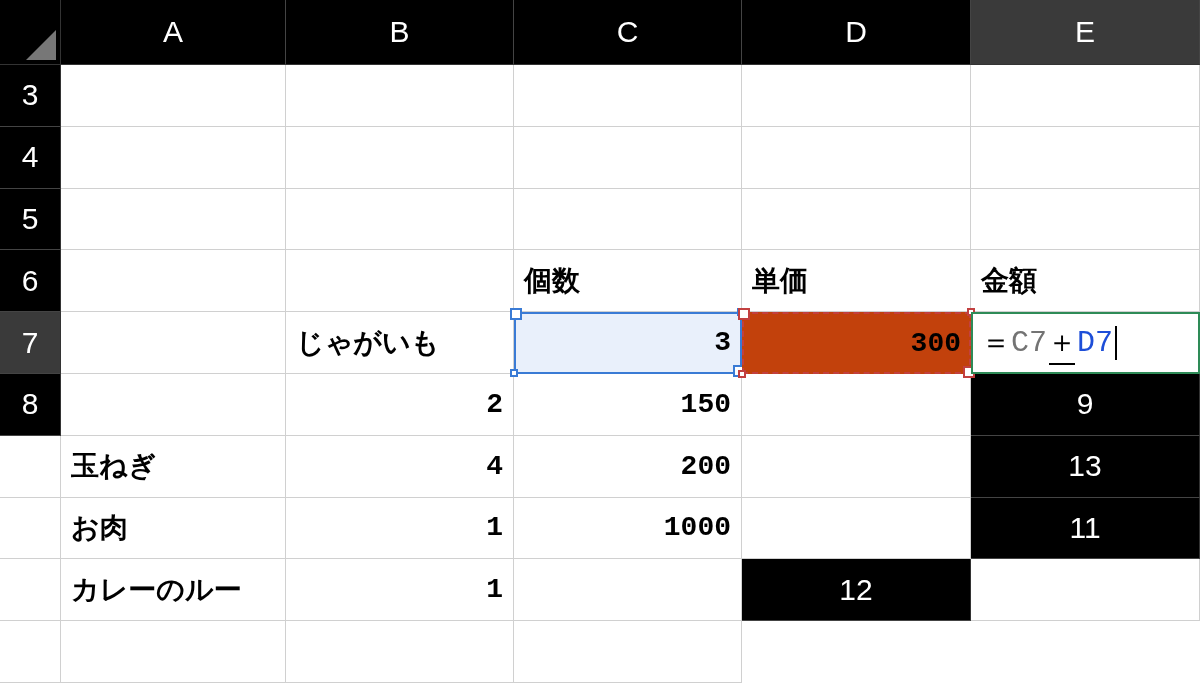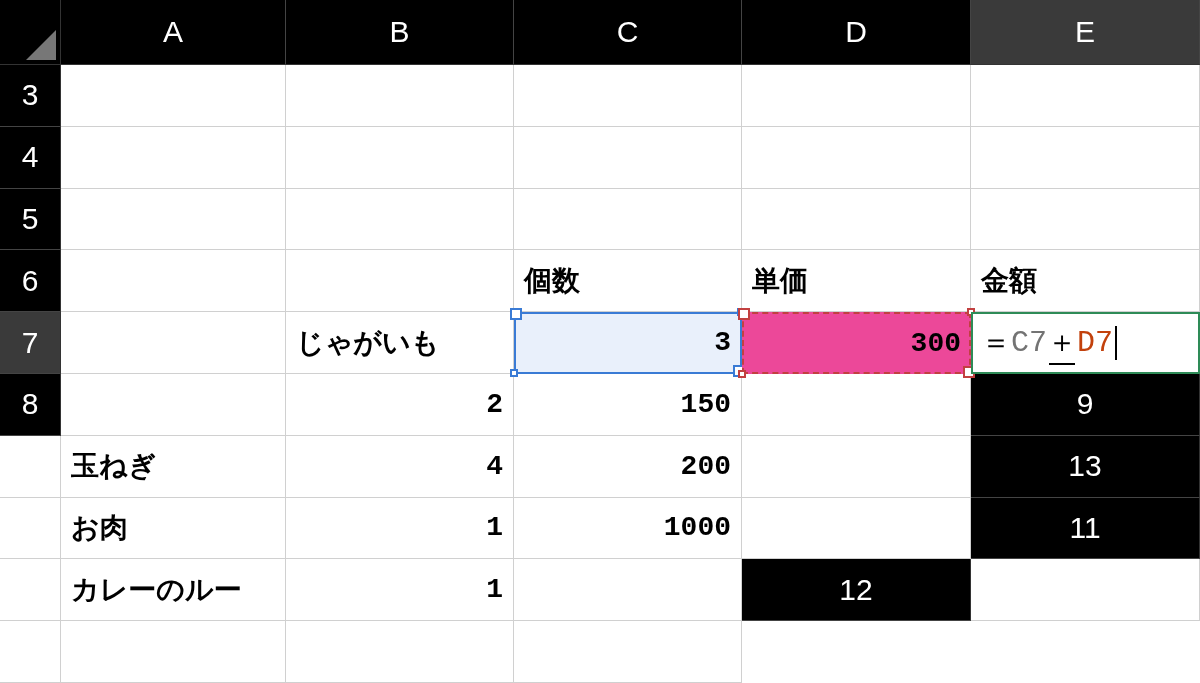--- a/index.html
+++ b/index.html
@@ -76,21 +76,21 @@
   .cell.ref-blue::after,
   .cell.ref-red::before,
   .cell.ref-red::after { content:""; position:absolute; width:8px; height:8px; background:#fff; z-index:3; }
   .cell.ref-blue::before { top:-4px; left:-4px; border:2px solid #3a7bd5; }
   .cell.ref-blue::after  { bottom:-4px; right:-4px; border:2px solid #3a7bd5; }
   .ref-blue .hnd-tr, .ref-blue .hnd-bl { position:absolute; width:8px; height:8px; background:#fff; border:2px solid #3a7bd5; z-index:3;}
   .ref-blue .hnd-tr { top:-4px; right:-4px; }
   .ref-blue .hnd-bl { bottom:-4px; left:-4px; }
 
   .cell.ref-red {
-    background: #ec4899;
+    background: #c2410c;
     z-index: 2;
     border: none;
   }
   .cell.ref-red .dash-border {
     position:absolute; inset:0;
     border:2px dashed #c24040;
     pointer-events:none;
   }
   .cell.ref-red::before { top:-4px; left:-4px; border:2px solid #c24040; }
   .cell.ref-red::after  { bottom:-4px; right:-4px; border:2px solid #c24040; }
@@ -104,21 +104,21 @@
     outline-offset: -2px;
     justify-content: flex-start;
     z-index: 3;
     font-weight: 500;
     font-size: 30px;
   }
   .cell.editing .eq   { color:#000; }
   .cell.editing .ref1 { color:#737373; }
   .cell.editing .plus { color:#000; position:relative; }
   .cell.editing .plus::after { content:""; position:absolute; left:2px; right:2px; bottom:-2px; height:2px; background:#000; }
-  .cell.editing .ref2 { color:#c2410c; }
+  .cell.editing .ref2 { color:#1d4ed8; }
   .cell.editing .cursor {
     width:1.5px; height:34px; background:#000; margin-left:2px;
     animation: blink 1s step-start infinite;
   }
   @keyframes blink { 50% { opacity:0; } }
 </style>
 </head>
 <body>
 
 <div class="sheet">

